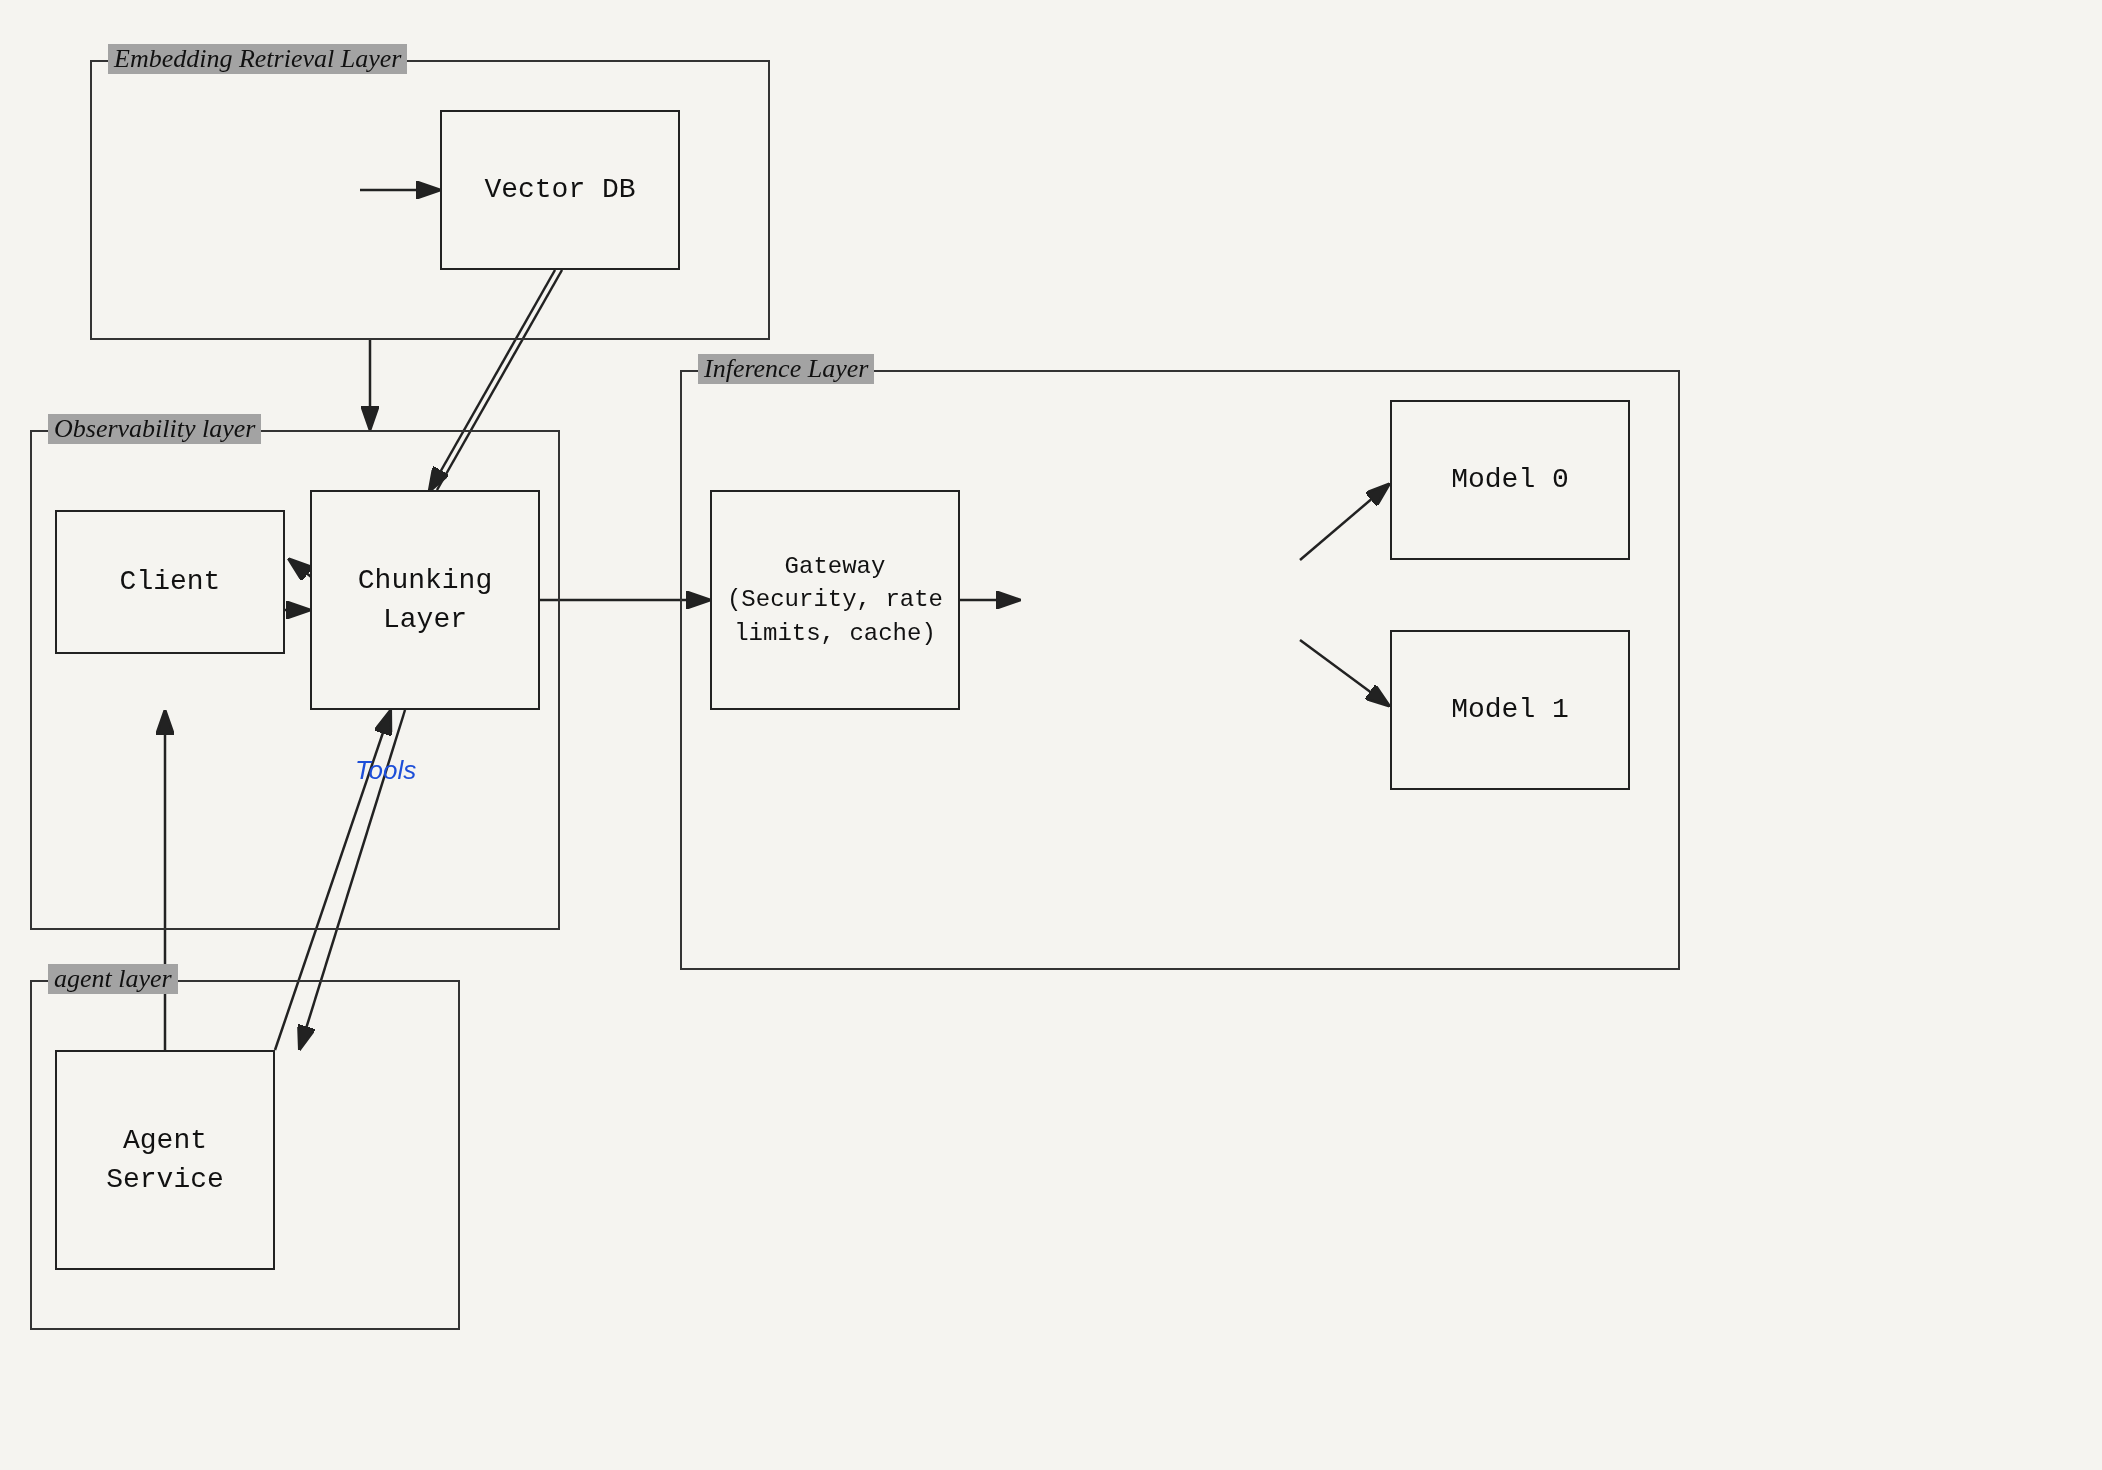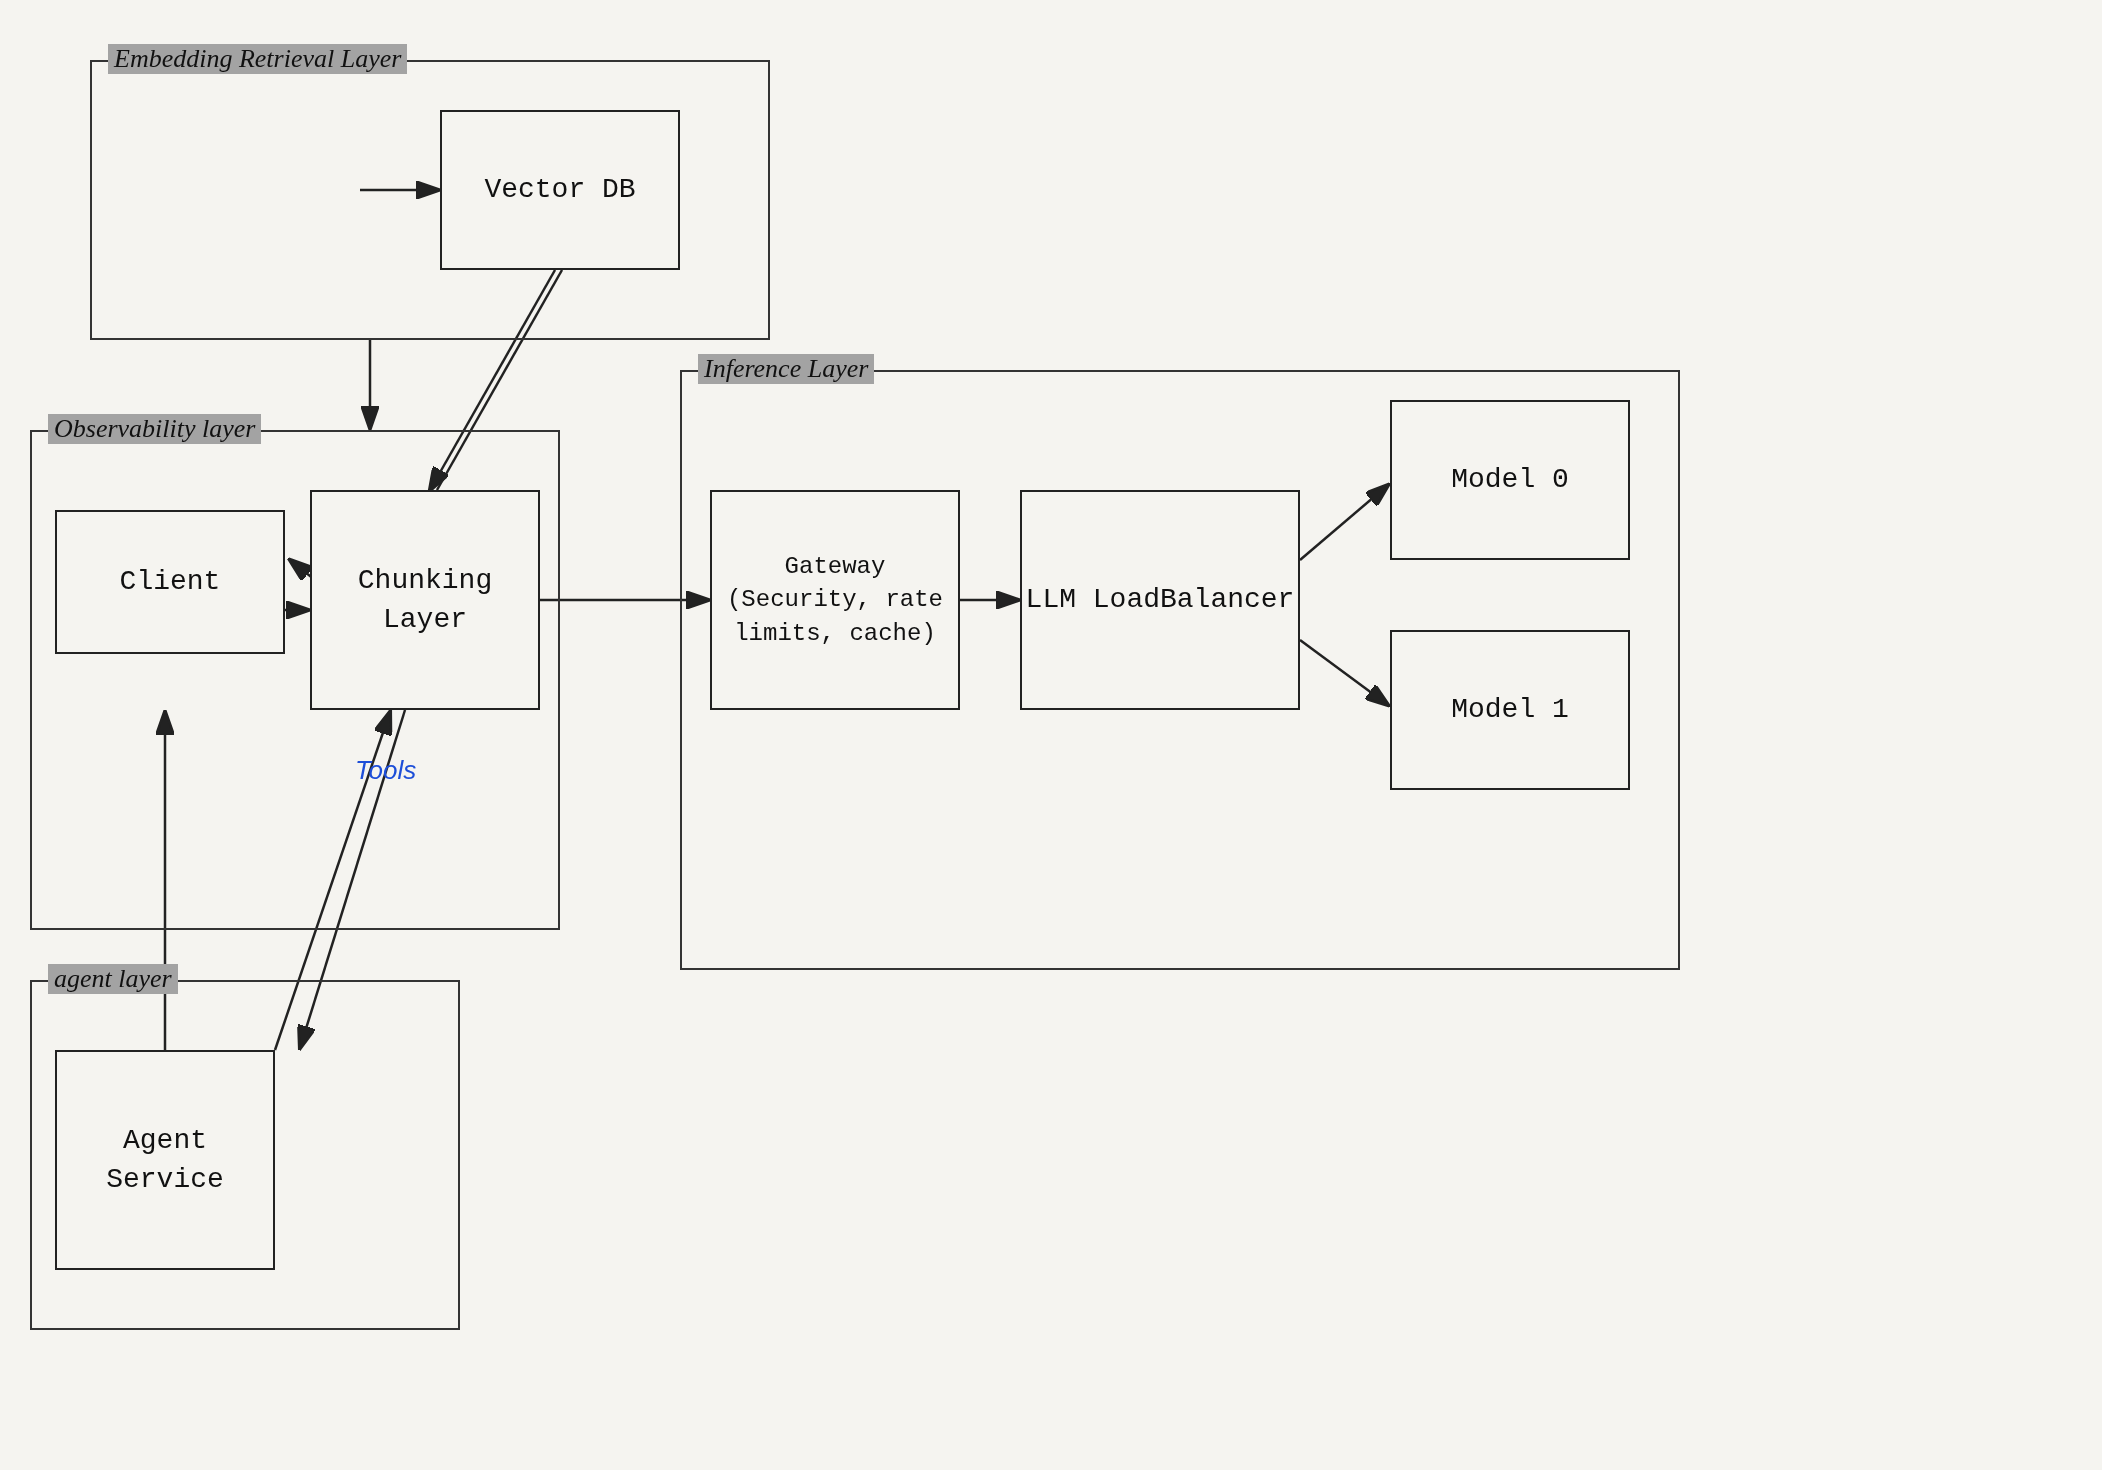--- a/index.html
+++ b/index.html
@@ -151,23 +151,20 @@
   <div class="layer" style="left:680px; top:370px; width:1000px; height:600px;">
     <span class="layer-label">Inference Layer</span>
   </div>
 
   <div class="box" style="left:710px; top:490px; width:250px; height:220px;">
     <span class="box-label" style="font-size:24px; white-space:pre-line;">Gateway
 (Security, rate
 limits, cache)</span>
   </div>
 
-  <div class="box" style="left:1020px; top:490px; width:280px; height:220px;">
-    <span class="box-label">LLM LoadBalancer</span>
-  </div>
 
   <div class="box" style="left:1390px; top:400px; width:240px; height:160px;">
     <span class="box-label">Model 0</span>
   </div>
 
   <div class="box" style="left:1390px; top:630px; width:240px; height:160px;">
     <span class="box-label">Model 1</span>
   </div>
 
 </div>

